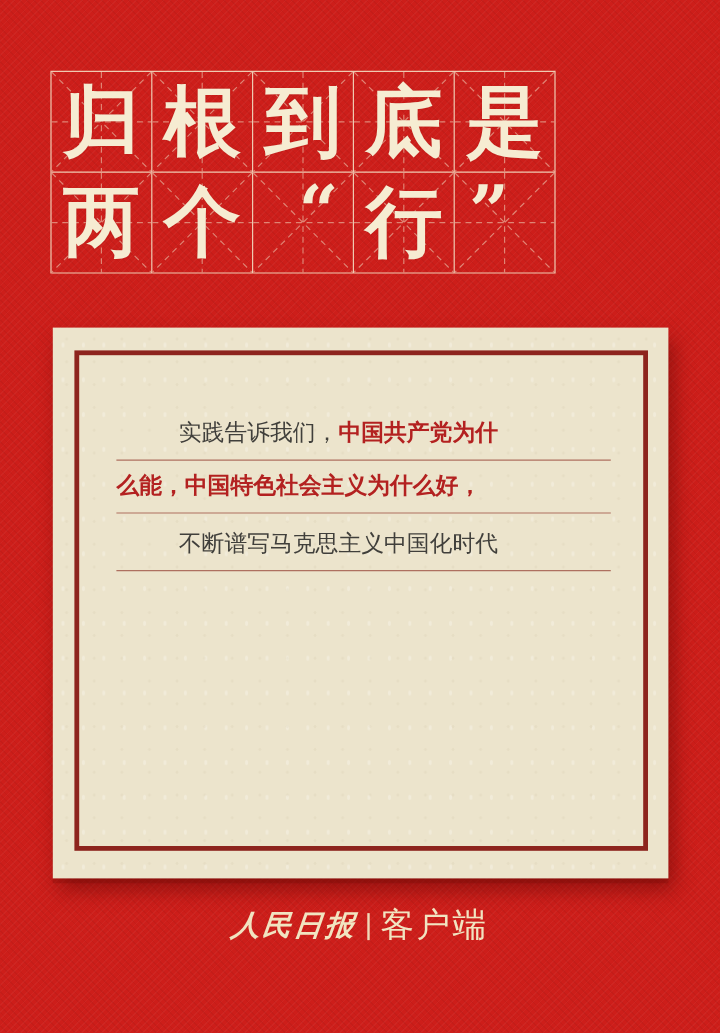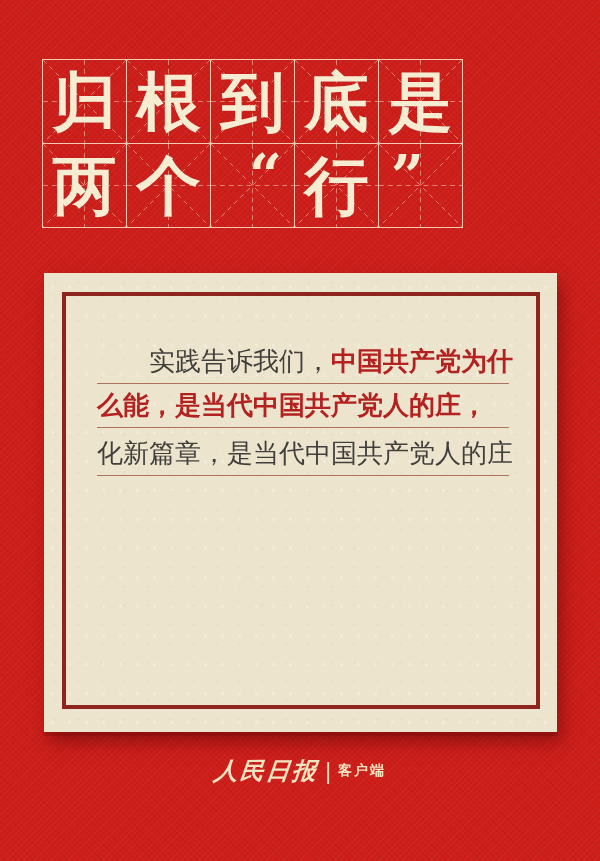--- a/index.html
+++ b/index.html
@@ -45,41 +45,41 @@
     background-size:23px 19px,17px 29px;
     box-shadow:5px 10px 16px rgba(100,8,6,.55), 0 4px 0 rgba(140,15,10,.35);
   }
   .card-border{
     position:absolute;left:18px;top:19px;right:17px;bottom:23px;
     border:4px solid #8d241d;pointer-events:none;
   }
   .text-block{position:absolute;left:53px;top:67px;width:412px;}
   .para2{margin-top:4px;}
   .line{
-    height:43px;line-height:43px;font-size:26px;white-space:nowrap;
+    height:43px;line-height:43px;font-size:19px;white-space:nowrap;
     border-bottom:1px solid rgba(148,62,50,.7);
     letter-spacing:0;
   }
   .line.indent{text-indent:52px;}
   .seg.dark{color:#403f3b;font-weight:500;}
   .seg.red{color:#b32120;font-weight:bold;}
 
   
   .footer{
     position:absolute;left:0;right:0;top:756px;height:30px;
     display:flex;align-items:center;justify-content:center;gap:7px;
     color:#f1e4c1;
   }
   .brand-script{
     font-family:"DejaVu Serif","Liberation Serif",serif;
     font-style:italic;font-weight:bold;font-size:24px;line-height:26px;
     letter-spacing:2px;transform:skewX(-6deg);
   }
   .brand-divider{font-weight:normal;font-size:24px;line-height:24px;opacity:.95;}
-  .brand-suffix{font-weight:bold;font-size:14px;letter-spacing:2px;}
+  .brand-suffix{font-weight:normal;font-size:28px;letter-spacing:2px;}
 </style>
 </head>
 <body>
 
 <div class="hgrid">
   <div class="cell">
     <svg viewBox="0 0 84 84" preserveAspectRatio="none">
         <path d="M0 0L84 84M84 0L0 84M42 0V84M0 42H84" stroke="rgba(246,231,203,0.5)" stroke-width="1" stroke-dasharray="5 4" fill="none"></path>
       </svg>
     <span class="glyph">归</span>
@@ -138,24 +138,24 @@
       </svg>
     <span class="glyph q-close">”</span>
   </div>
 </div>
 
 <div class="card">
   <div class="card-border"></div>
   <div class="text-block">
     <div class="para">
       <div class="line indent"><span class="seg dark">实践告诉我们，</span><span class="seg red">中国共产党为什</span></div>
-      <div class="line"><span class="seg red">么能，是当代中国共产党人的庄，</span></div>
+      <div class="line"><span class="seg red">么能，中国特色社会主义为什么好，</span></div>
     </div>
     <div class="para para2">
-      <div class="line"><span class="seg dark">化新篇章，是当代中国共产党人的庄</span></div>
+      <div class="line indent"><span class="seg dark">不断谱写马克思主义中国化时代</span></div>
     </div>
   </div>
 </div>
 
 <div class="footer">
   <span class="brand-script">人民日报</span>
   <span class="brand-divider">|</span>
   <span class="brand-suffix">客户端</span>
 </div>
 

